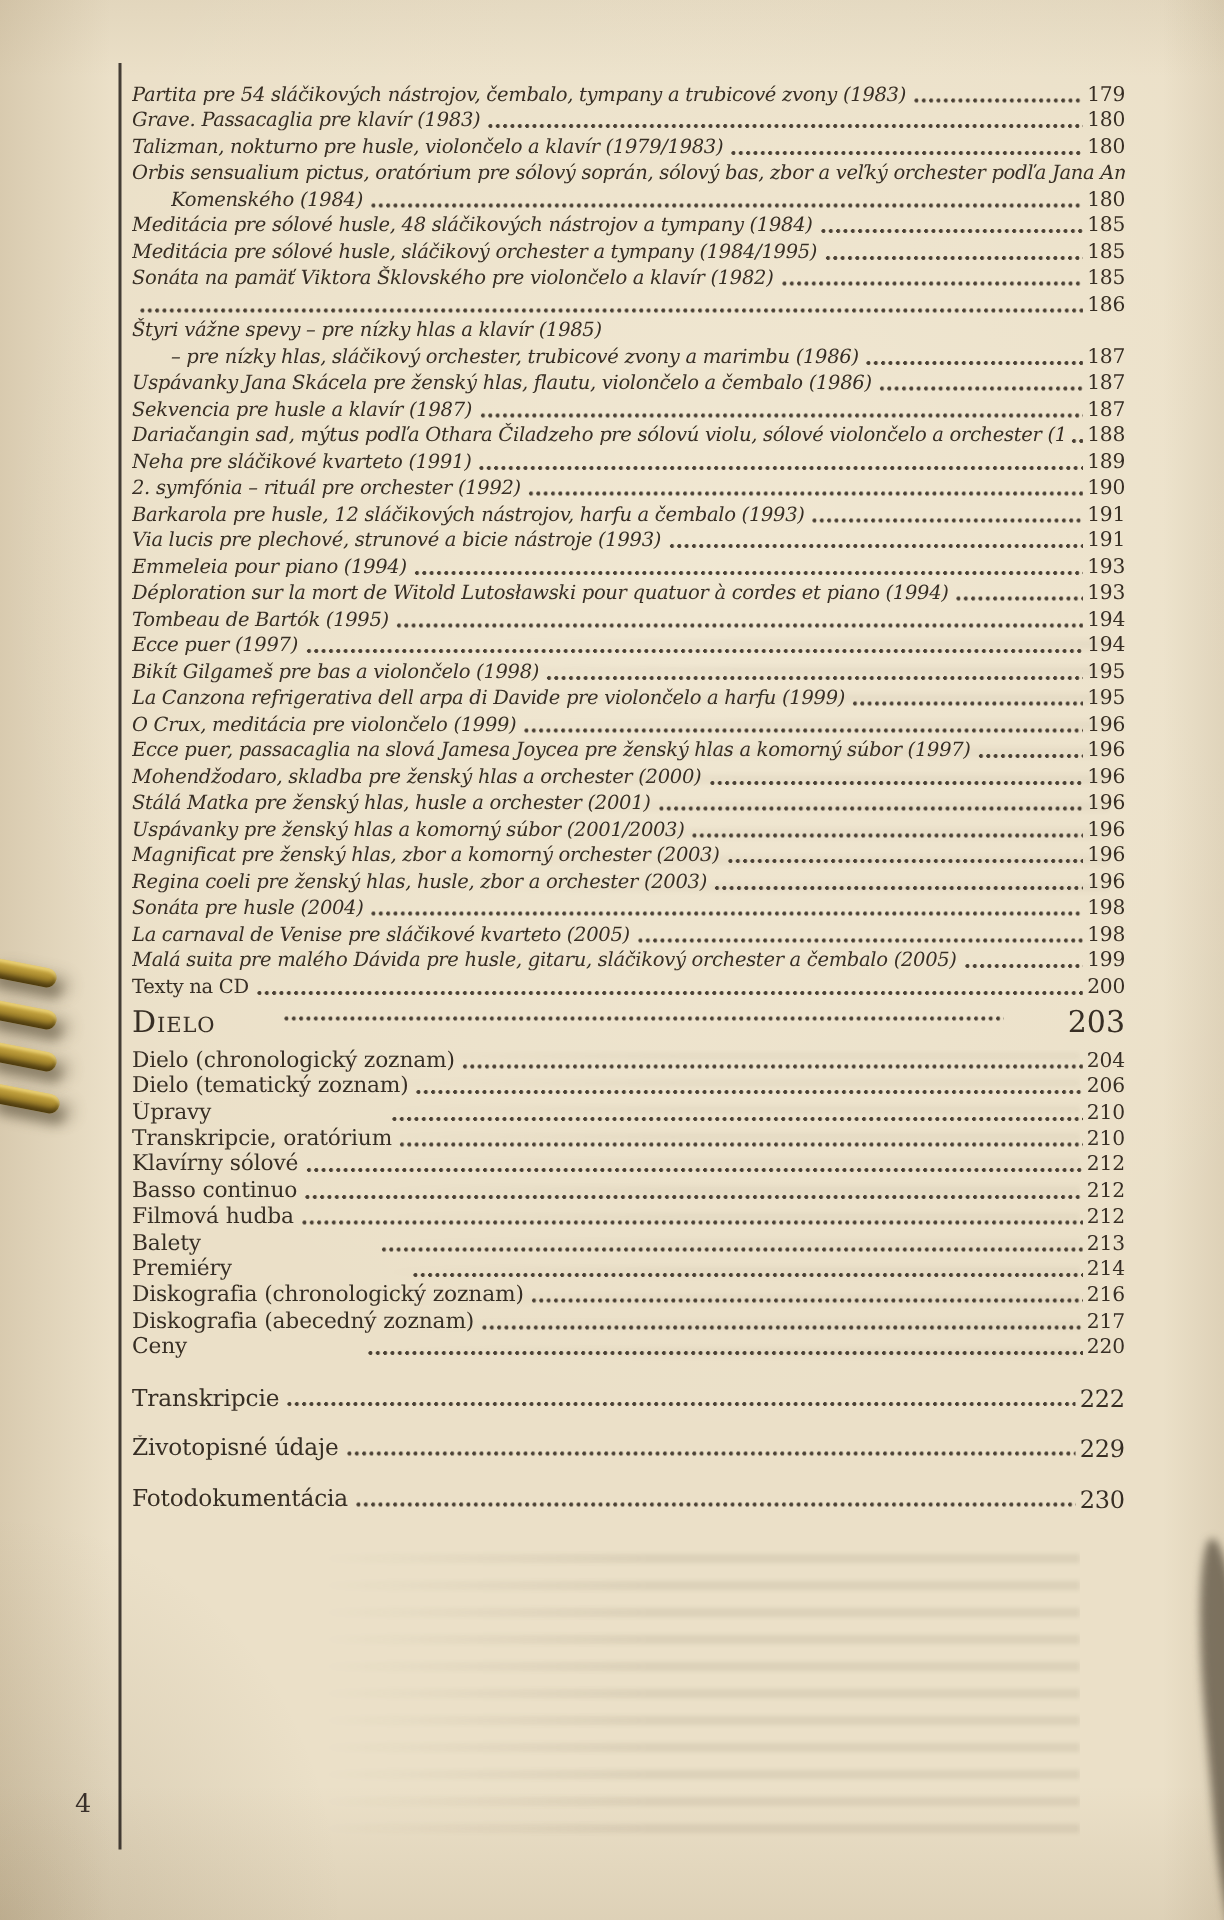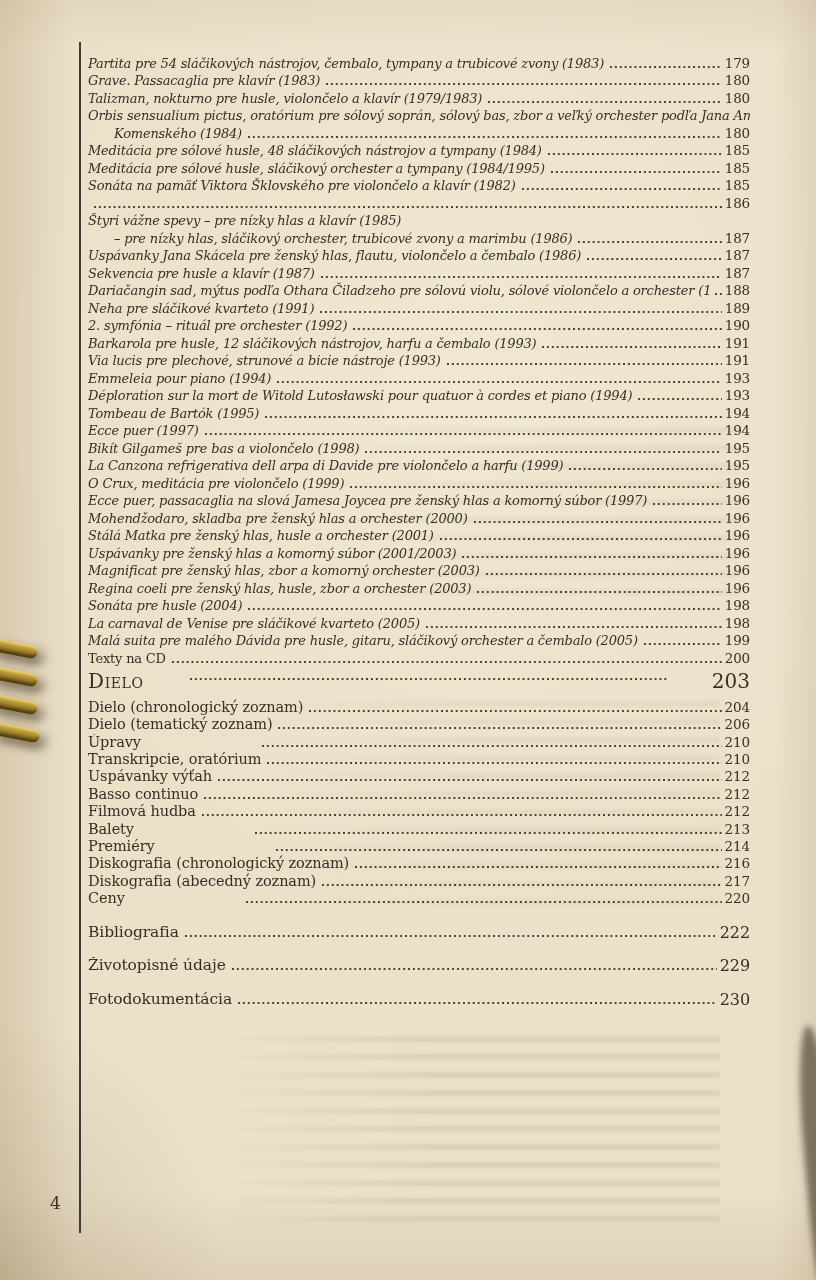--- a/index.html
+++ b/index.html
@@ -307,21 +307,21 @@
           <span class="pg">210</span>
         </div>
 
         <div class="toc-row">
           <span class="t">Transkripcie, oratórium</span>
           <span class="leader"></span>
           <span class="pg">210</span>
         </div>
 
         <div class="toc-row">
-          <span class="t">Uspávanky výťah</span>
+          <span class="t">Klavírny sólové</span>
           <span class="leader"></span>
           <span class="pg">212</span>
         </div>
 
         <div class="toc-row">
           <span class="t">Basso continuo</span>
           <span class="leader"></span>
           <span class="pg">212</span>
         </div>
 
@@ -358,21 +358,21 @@
         <div class="toc-row tab">
           <span class="t">Ceny</span>
           <span class="leader"></span>
           <span class="pg">220</span>
         </div>
       </div>
 
     <div class="toc-list back">
 
         <div class="toc-row">
-          <span class="t">Bibliografia</span>
+          <span class="t">Transkripcie</span>
           <span class="leader"></span>
           <span class="pg">222</span>
         </div>
 
         <div class="toc-row">
           <span class="t">Životopisné údaje</span>
           <span class="leader"></span>
           <span class="pg">229</span>
         </div>
 

